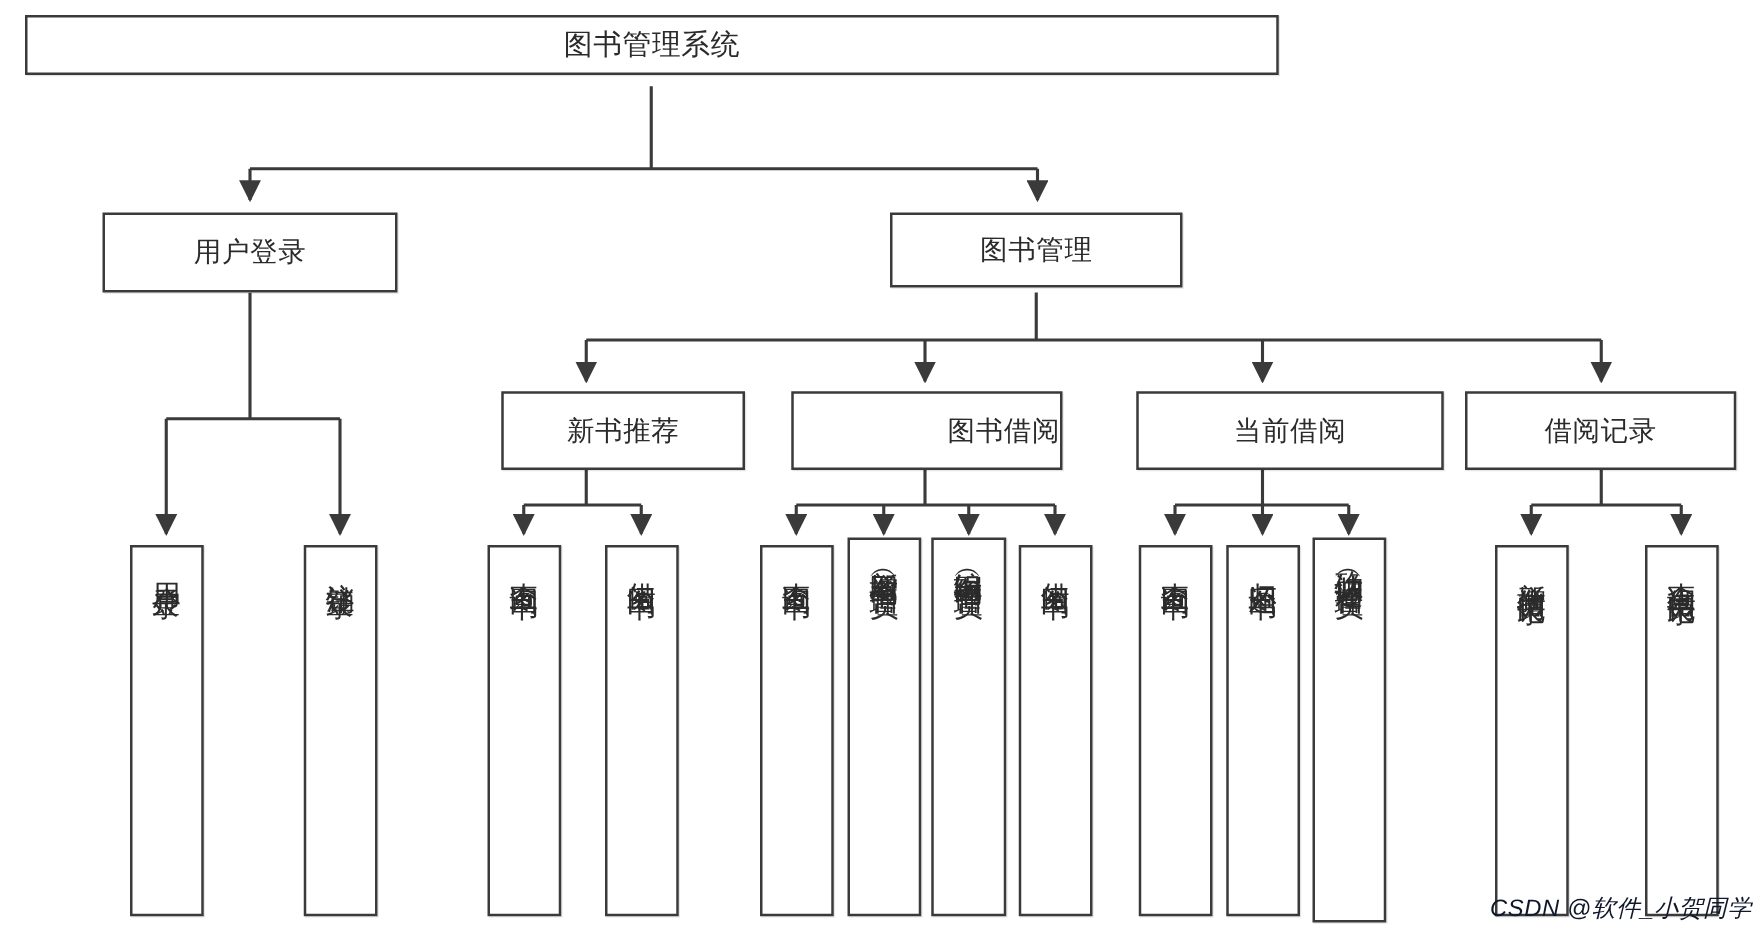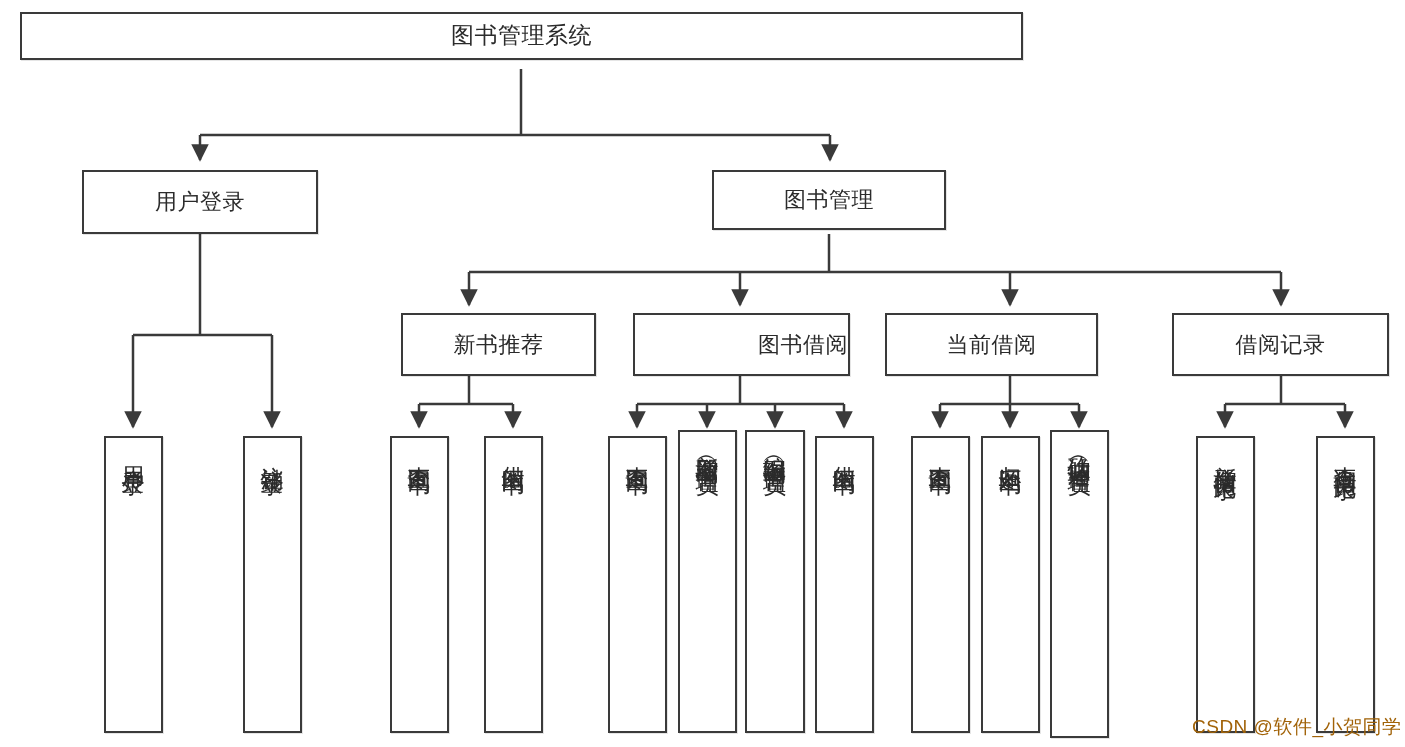--- a/index.html
+++ b/index.html
@@ -59,25 +59,26 @@
     font-size: 23px;
     line-height: 1.05;
     letter-spacing: 2.5px;
     white-space: pre;
   }
   .node.vertical.tall {
     align-items: flex-start;
   }
   .watermark {
     position: absolute;
-    color: #a16207;
+    color: #0f172a;
     font-size: 19px;
     letter-spacing: 0.5px;
     white-space: nowrap;
     user-select: none;
+    font-style: italic;
   }
 </style>
 </head>
 <body>
 
 <div id="canvas">
 
   <svg class="connectors" viewBox="0 0 1405 747" xmlns="http://www.w3.org/2000/svg">
     <defs>
       <marker id="arrow" viewBox="0 0 10 10" refX="9" refY="5" markerWidth="7" markerHeight="7" orient="auto-start-reverse">
@@ -141,21 +142,21 @@
   </div>
 
   <div class="node horizontal" style="left:361px; top:313px; width:195px; height:63px;margin-left:40px;">
     <span class="label">新书推荐</span>
   </div>
 
   <div class="node horizontal" style="left:633px; top:313px; width:217px; height:63px;justify-content:flex-end;">
     <span class="label">图书借阅</span>
   </div>
 
-  <div class="node horizontal" style="left:885px; top:313px; width:213px; height:63px;">
+  <div class="node horizontal" style="left:909px; top:313px; width:246px; height:63px;">
     <span class="label">当前借阅</span>
   </div>
 
   <div class="node horizontal" style="left:1172px; top:313px; width:217px; height:63px;">
     <span class="label">借阅记录</span>
   </div>
 
   <div class="node vertical" style="left:104px; top:436px; width:59px; height:297px;">
     <span class="label">用户登录</span>
   </div>

